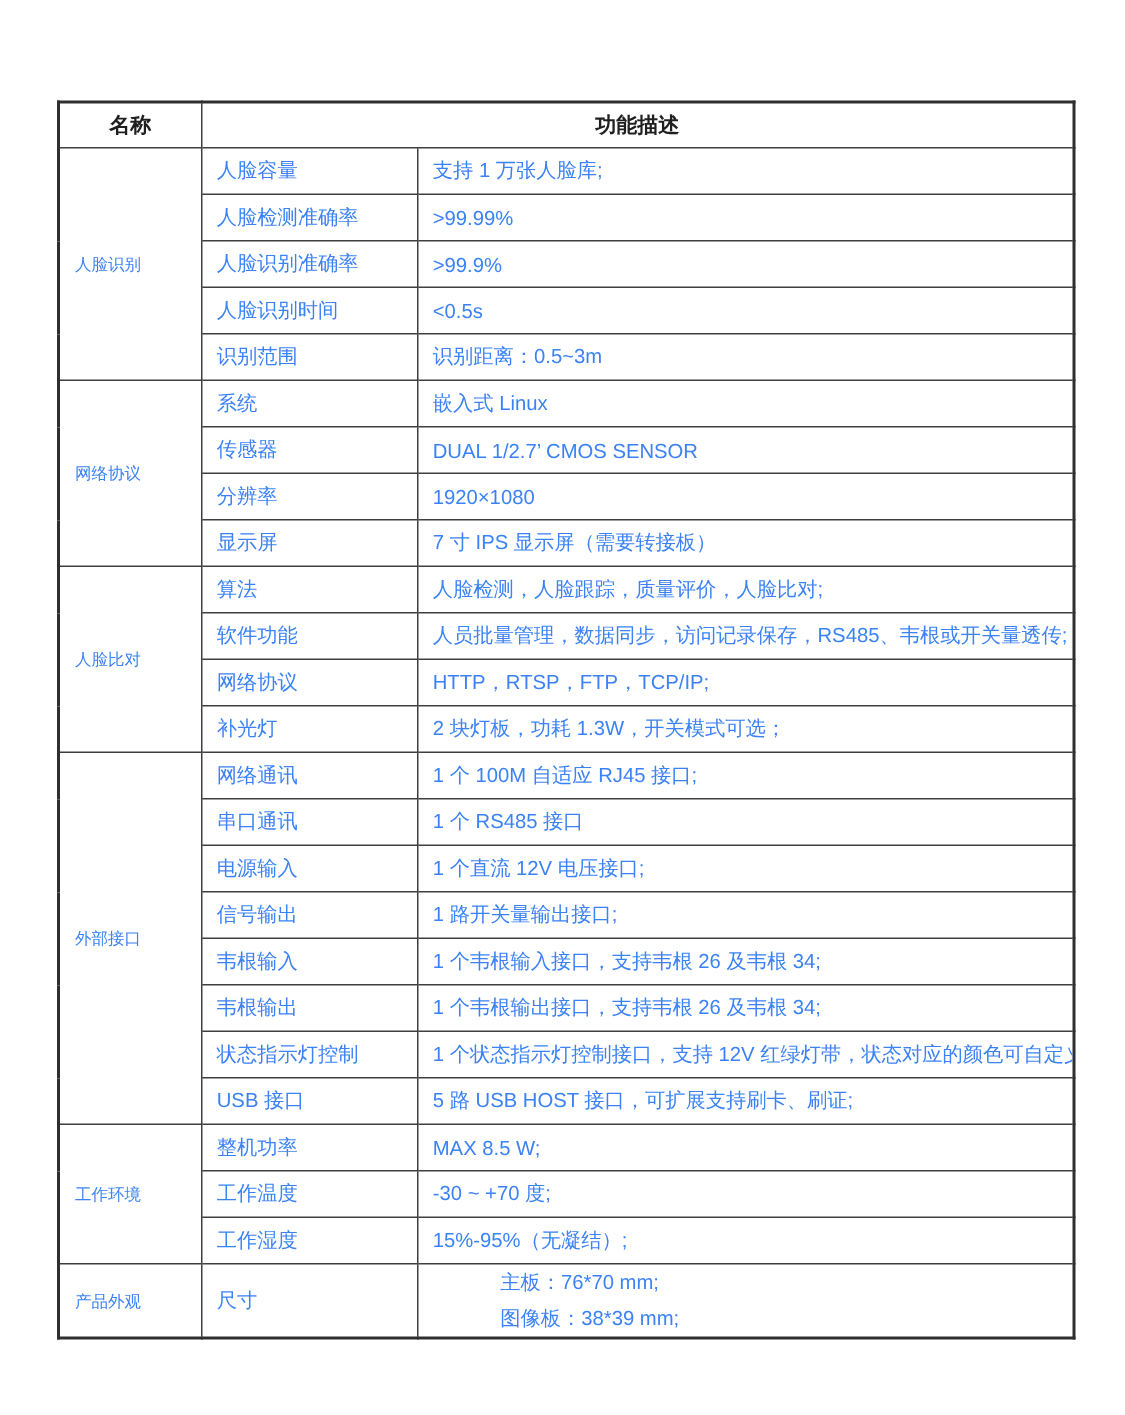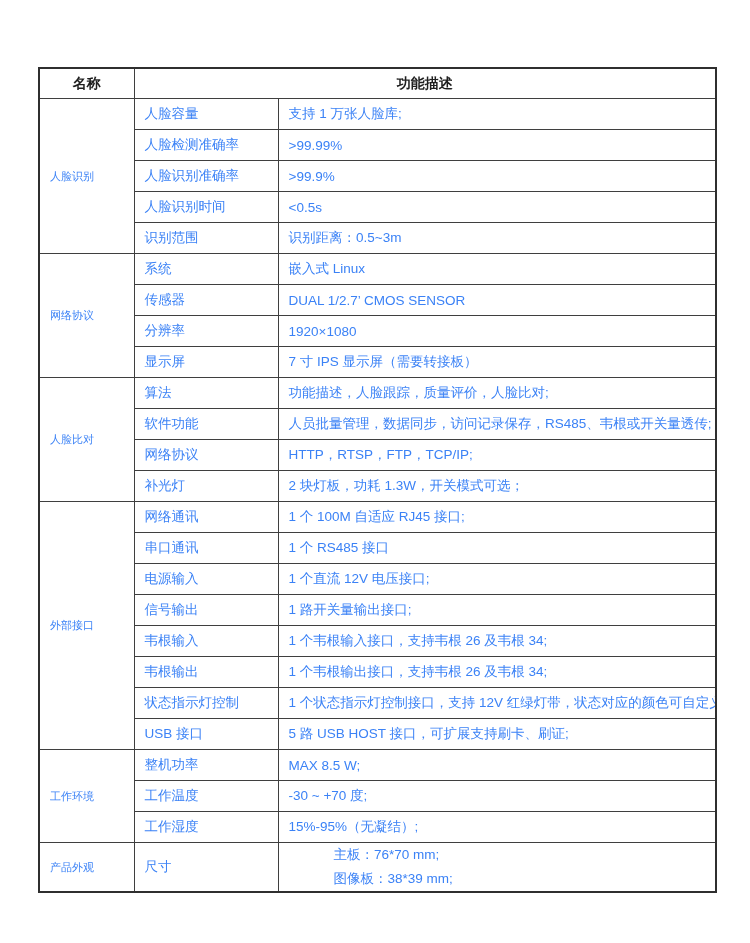--- a/index.html
+++ b/index.html
@@ -122,21 +122,21 @@
         <td class="value-cell">1920×1080</td>
       </tr>
       <tr>
         <td>显示屏</td>
         <td class="value-cell">7 寸 IPS 显示屏（需要转接板）</td>
       </tr>
 
       <tr>
         <td class="group-cell" rowspan="4">人脸比对</td>
         <td>算法</td>
-        <td class="value-cell">功能描述，人脸跟踪，质量评价，人脸比对;</td>
+        <td class="value-cell">人脸检测，人脸跟踪，质量评价，人脸比对;</td>
       </tr>
       <tr>
         <td>软件功能</td>
         <td class="value-cell">人员批量管理，数据同步，访问记录保存，RS485、韦根或开关量透传;</td>
       </tr>
       <tr>
         <td>网络协议</td>
         <td class="value-cell">HTTP，RTSP，FTP，TCP/IP;</td>
       </tr>
       <tr>

